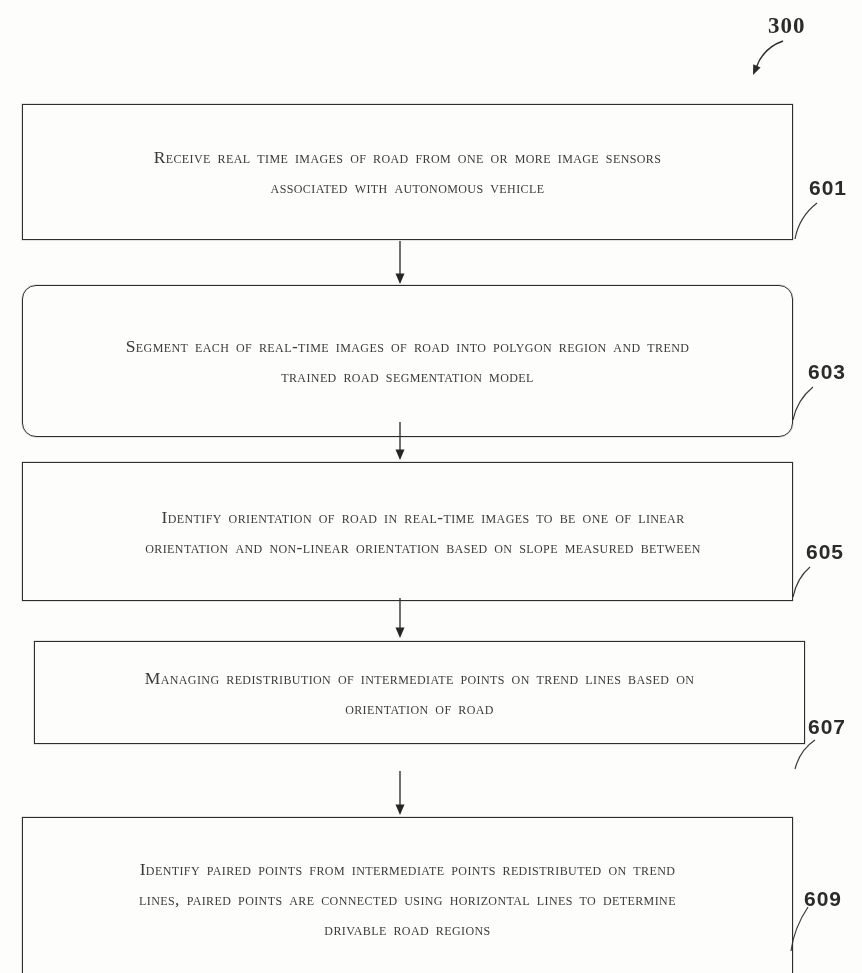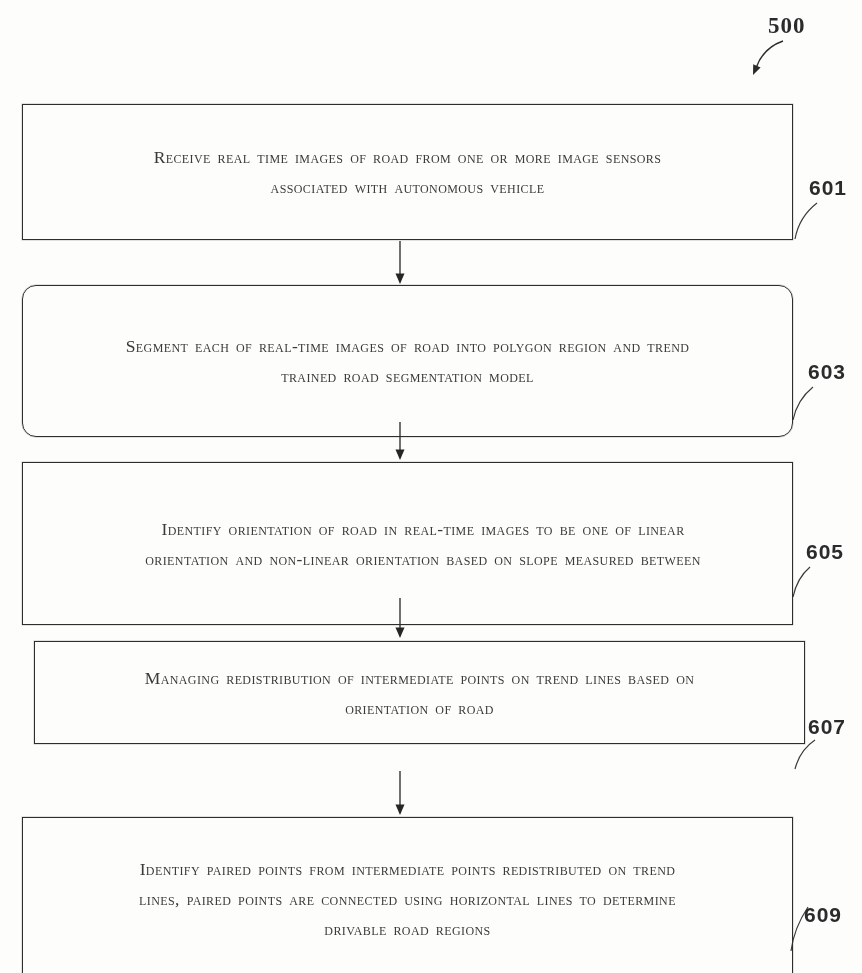--- a/index.html
+++ b/index.html
@@ -95,46 +95,46 @@
       <polygon points="400,815 395.5,804.5 404.5,804.5" fill="#262626"></polygon>
     </g>
 
     <path d="M 795 239 Q 799 217 817 203" fill="none" stroke="#3a3a3a" stroke-width="1.2"></path>
     <path d="M 793 420 Q 797 400 813 387" fill="none" stroke="#3a3a3a" stroke-width="1.2"></path>
     <path d="M 793 597 Q 797 578 810 567" fill="none" stroke="#3a3a3a" stroke-width="1.2"></path>
     <path d="M 795 769 Q 800 750 815 740" fill="none" stroke="#3a3a3a" stroke-width="1.2"></path>
     <path d="M 791 951 Q 794 928 808 907" fill="none" stroke="#3a3a3a" stroke-width="1.2"></path>
   </svg>
 
-  <div class="fig-number">500</div>
+  <div class="fig-number">300</div>
 
   <div class="step-box" style="top:104px; height:136px;">
     <div class="step-line">Receive real time images of road from one or more image sensors</div>
     <div class="step-line">associated with autonomous vehicle</div>
   </div>
   <div class="ref-label" style="left:809px; top:176px;">601</div>
 
   <div class="step-box" style="top:285px; height:152px;border-radius:14px;">
     <div class="step-line">Segment each of real-time images of road into polygon region and trend</div>
     <div class="step-line">trained road segmentation model</div>
   </div>
   <div class="ref-label" style="left:808px; top:360px;">603</div>
 
-  <div class="step-box" style="top:462px; height:163px;padding-left:31px;">
+  <div class="step-box" style="top:462px; height:139px;padding-left:31px;">
     <div class="step-line">Identify orientation of road in real-time images to be one of linear</div>
     <div class="step-line">orientation and non-linear orientation based on slope measured between</div>
   </div>
   <div class="ref-label" style="left:806px; top:540px;">605</div>
 
   <div class="step-box" style="top:641px; height:103px;margin-left:12px;">
     <div class="step-line">Managing redistribution of intermediate points on trend lines based on</div>
     <div class="step-line">orientation of road</div>
   </div>
   <div class="ref-label" style="left:808px; top:715px;">607</div>
 
   <div class="step-box" style="top:817px; height:164px;">
     <div class="step-line">Identify paired points from intermediate points redistributed on trend</div>
     <div class="step-line">lines, paired points are connected using horizontal lines to determine</div>
     <div class="step-line">drivable road regions</div>
   </div>
-  <div class="ref-label" style="left:804px; top:887px;margin-top:16px;">609</div>
+  <div class="ref-label" style="left:804px; top:887px;">609</div>
 
 </div>
 
 </body></html>

